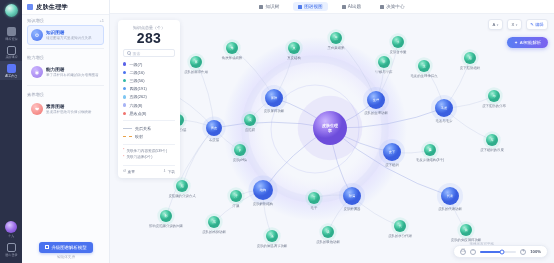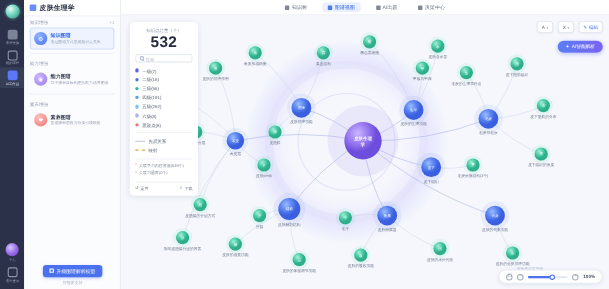--- a/index.html
+++ b/index.html
@@ -587,21 +587,21 @@
               <circle cx="220" cy="114" r="17" fill="url(#gCenter)"></circle>
               <text x="220" y="113.4" class="center-text">皮肤生理</text>
               <text x="220" y="118.4" class="center-text">学</text>
             </g>
           </g>
       </svg>
     </div>
 
     <div class="statcard">
       <div class="stat-label">知识点总量（个）</div>
-      <div class="stat-value">532</div>
+      <div class="stat-value">283</div>
 
       <div class="stat-search">
         <span class="srch-ico"></span>
         <span class="srch-ph">搜索</span>
       </div>
 
       <div class="legend-list" id="legend-list">
           <div class="legend-row">
             <span class="legend-dot" style="background:#5b63e8"></span>
             <span class="legend-txt">一级(7)</span>

